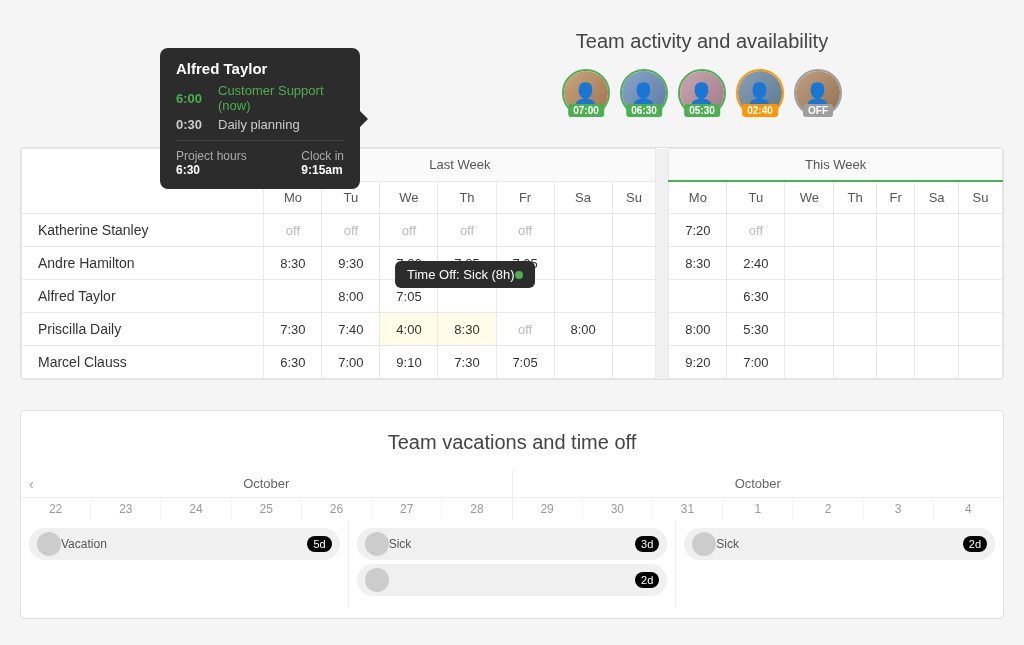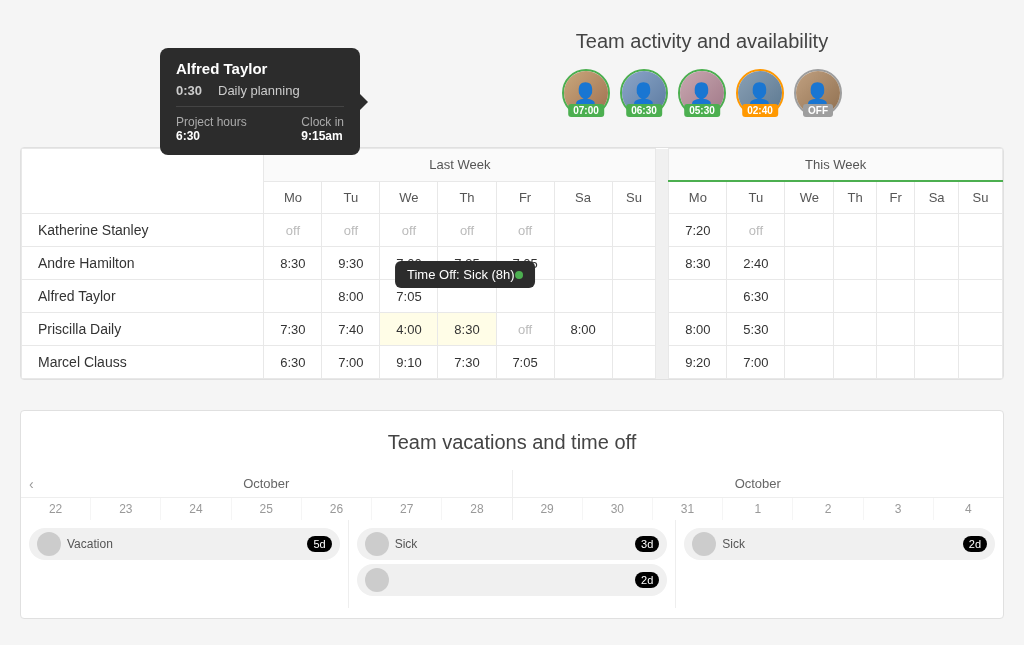--- a/index.html
+++ b/index.html
@@ -299,21 +299,20 @@
     .cal-entry-group {
       flex: 1;
       padding: 8px;
       border-right: 1px solid #eee;
       min-height: 80px;
     }
     .cal-entry-group:last-child { border-right: none; }
     .entry-bar {
       display: flex;
       align-items: center;
-      gap: 6px;
       background: #f0f0f0;
       border-radius: 20px;
       padding: 4px 8px;
       margin-bottom: 4px;
     }
     .entry-avatar {
       width: 24px;
       height: 24px;
       border-radius: 50%;
       background: #ccc;
@@ -332,20 +331,24 @@
       padding: 2px 6px;
     }
   </style>
 </head>
 <body>
 
 <div class="page">
 
   <div class="tooltip-card">
     <div class="name">Alfred Taylor</div>
+    <div class="activity-row">
+      <span class="time-green">6:00</span>
+      <span class="activity-label">Customer Support (now)</span>
+    </div>
     <div class="activity-row">
       <span class="time-white">0:30</span>
       <span class="activity-label2">Daily planning</span>
     </div>
     <hr class="tooltip-divider">
     <div class="tooltip-footer">
       <div>
         <div>Project hours</div>
         <div class="val">6:30</div>
       </div>

